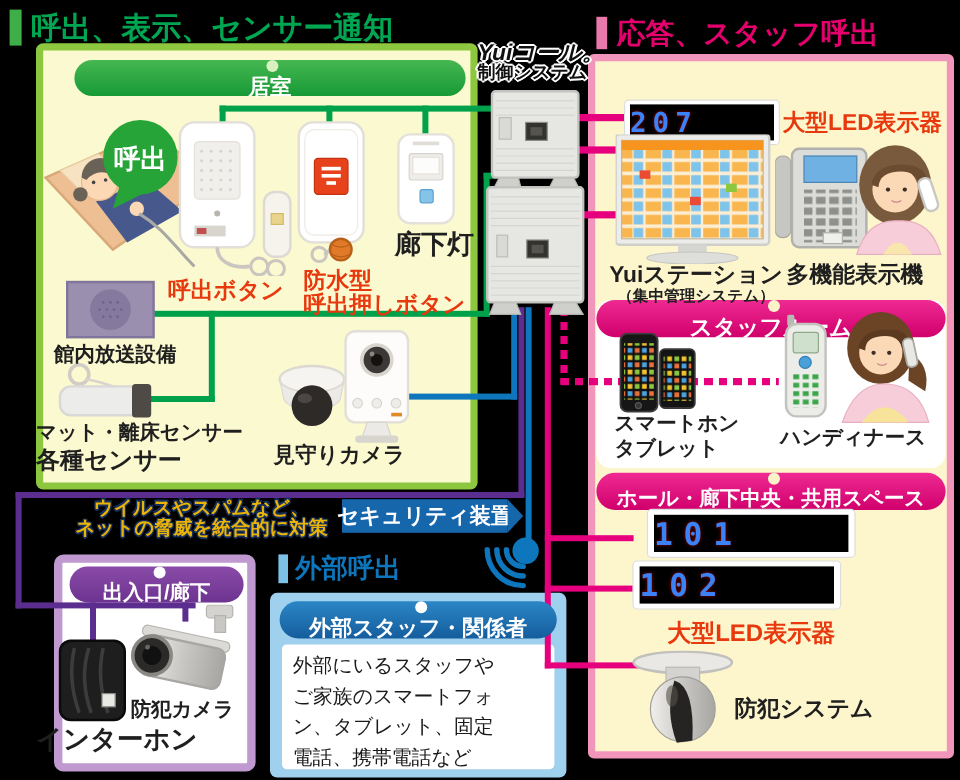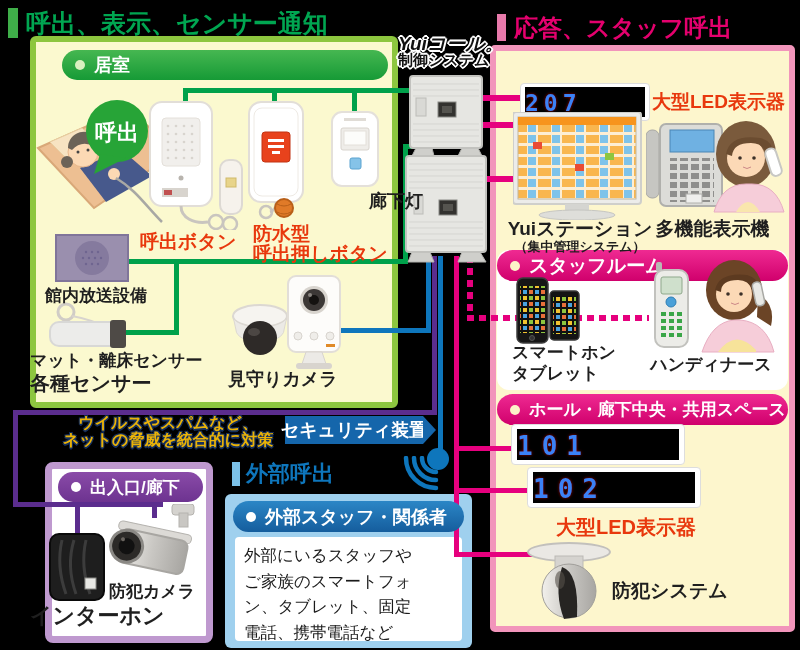--- a/index.html
+++ b/index.html
@@ -11,21 +11,21 @@
   .panel-green{left:30px;top:36px;width:368px;height:372px;background:#fbf9cf;
                border:6px solid #8dc63f;border-radius:6px;box-sizing:border-box;z-index:1;}
   .panel-pink{left:490px;top:45px;width:305px;height:587px;background:#fdf6cd;
               border:6px solid #f295bb;border-radius:5px;box-sizing:border-box;z-index:1;}
   .panel-purple{left:45px;top:462px;width:168px;height:181px;background:#fff;
                 border:7px solid #bf99cf;border-radius:8px;box-sizing:border-box;z-index:1;}
   .panel-blue{left:225px;top:494px;width:247px;height:154px;background:#9fd0ee;
               border-radius:6px;z-index:1;}
   .box-white{background:#fff;border-radius:12px;z-index:2;}
   
-  .pill{display:flex;align-items:center;color:#fff;font-weight:bold;border-radius:16px;z-index:4;}
+  .pill{display:flex;align-items:center;color:#fff;font-weight:bold;border-radius:16px;z-index:4;flex-direction:column;}
   .pill .dot{width:10px;height:10px;border-radius:50%;background:#fdf3c8;margin:0 9px 0 13px;flex:0 0 auto;}
   .pill-greenhdr{background:linear-gradient(180deg,#46b751,#169a36);}
   .pill-magenta{background:linear-gradient(180deg,#ef2a92,#d0006c);}
   .pill-darkpurple{background:linear-gradient(180deg,#8a4ba8,#6d3390);}
   .pill-darkblue{background:linear-gradient(180deg,#2b86c6,#155d9d);}
   
   .ln{z-index:3;}
   .ln-green{background:#00a14b;}
   .ln-blue{background:#0e76bc;}
   .ln-purple{background:#5b2d8e;}
@@ -229,21 +229,21 @@
   <div class="abs lbl-red nowrap" style="left:253px;top:221px;font-size:19px;">防水型</div>
   <div class="abs lbl-red nowrap" style="left:253px;top:241px;font-size:19px;">呼出押しボタン</div>
 
   <svg class="abs dev" style="left:328px;top:110px;" width="54" height="80" viewBox="0 0 54 80">
     <rect x="4" y="2" width="46" height="74" rx="10" fill="#fff" stroke="#e4e0da" stroke-width="2"></rect>
     <rect x="16" y="8" width="22" height="3" fill="#e0dcd6"></rect>
     <rect x="13" y="18" width="28" height="22" rx="2" fill="#efede9" stroke="#d8d4ce"></rect>
     <rect x="16" y="21" width="22" height="14" fill="#fcfcfa" stroke="#e4e0da"></rect>
     <rect x="22" y="48" width="11" height="11" rx="2" fill="#85c3e8" stroke="#5aa3d0"></rect>
   </svg>
-  <div class="abs lbl nowrap" style="left:329px;top:189px;font-size:18px;margin-left:40px;">廊下灯</div>
+  <div class="abs lbl nowrap" style="left:329px;top:189px;font-size:22px;">廊下灯</div>
 
   <svg class="abs dev" style="left:54px;top:233px;" width="76" height="52" viewBox="0 0 76 52">
     <rect x="2" y="2" width="72" height="46" fill="#9a8fae" stroke="#80759a" stroke-width="2"></rect>
     <circle cx="38" cy="25" r="17" fill="#857a9e"></circle>
     <g fill="#6f6590">
         <circle cx="32" cy="19" r="1.2"></circle>
         <circle cx="38" cy="19" r="1.2"></circle>
         <circle cx="44" cy="19" r="1.2"></circle>
         <circle cx="29" cy="25" r="1.2"></circle>
         <circle cx="35" cy="25" r="1.2"></circle>
@@ -391,21 +391,21 @@
     <g transform="rotate(-12 74 40)">
         <rect x="70" y="28" width="9" height="24" rx="4" fill="#e8e8e4" stroke="#a8a8a4" stroke-width="1.5"></rect>
       </g>
   </svg>
   <div class="abs lbl nowrap" style="left:636px;top:353px;width:150px;text-align:center;font-size:17px;">ハンディナース</div>
 
   <div class="abs pill pill-magenta" style="left:497px;top:394px;width:291px;height:31px;font-size:17px;">
     <span class="dot"></span>
     <span>ホール・廊下中央・共用スペース</span>
   </div>
-  <div class="abs led-frame" style="left:511px;top:424px;width:172px;height:39px;text-decoration:underline;">
+  <div class="abs led-frame" style="left:539px;top:424px;width:172px;height:39px;text-decoration:underline;">
     <div class="led-screen" style="left:5px;top:4px;width:162px;height:31px;">
       <div class="led-text" style="padding:2px 28px 0 0;font-size:26px;letter-spacing:9px;">101</div>
     </div>
   </div>
   <div class="abs led-frame" style="left:527px;top:467px;width:172px;height:39px;">
     <div class="led-screen" style="left:5px;top:4px;width:162px;height:31px;">
       <div class="led-text" style="padding:2px 12px 0 0;font-size:26px;letter-spacing:9px;">102</div>
     </div>
   </div>
   <div class="abs lbl-red nowrap" style="left:556px;top:514px;font-size:20px;">大型LED表示器</div>

